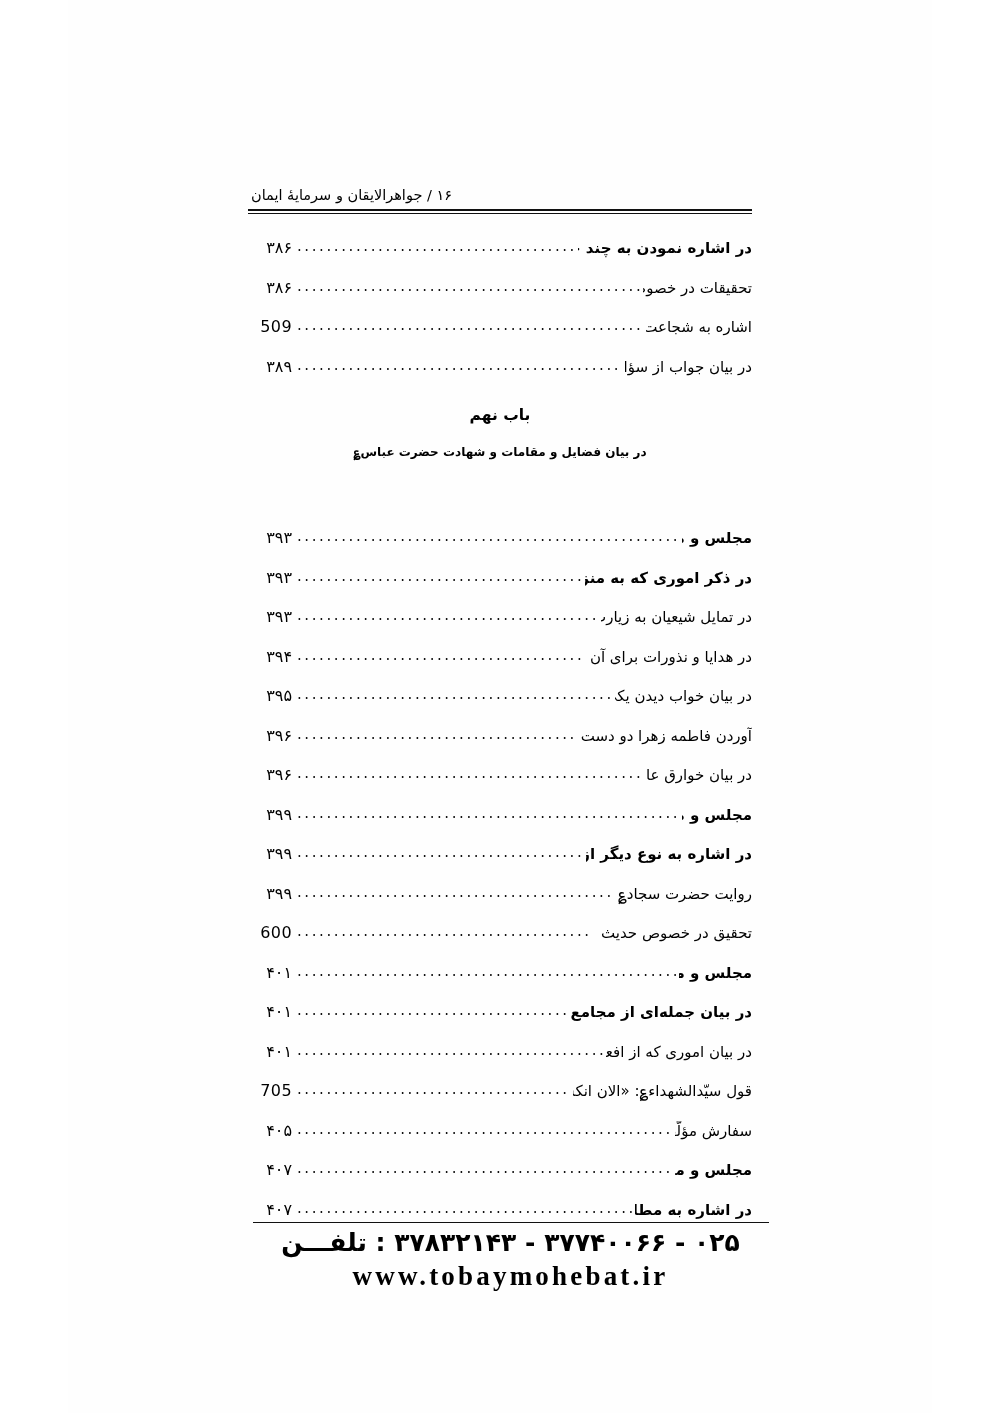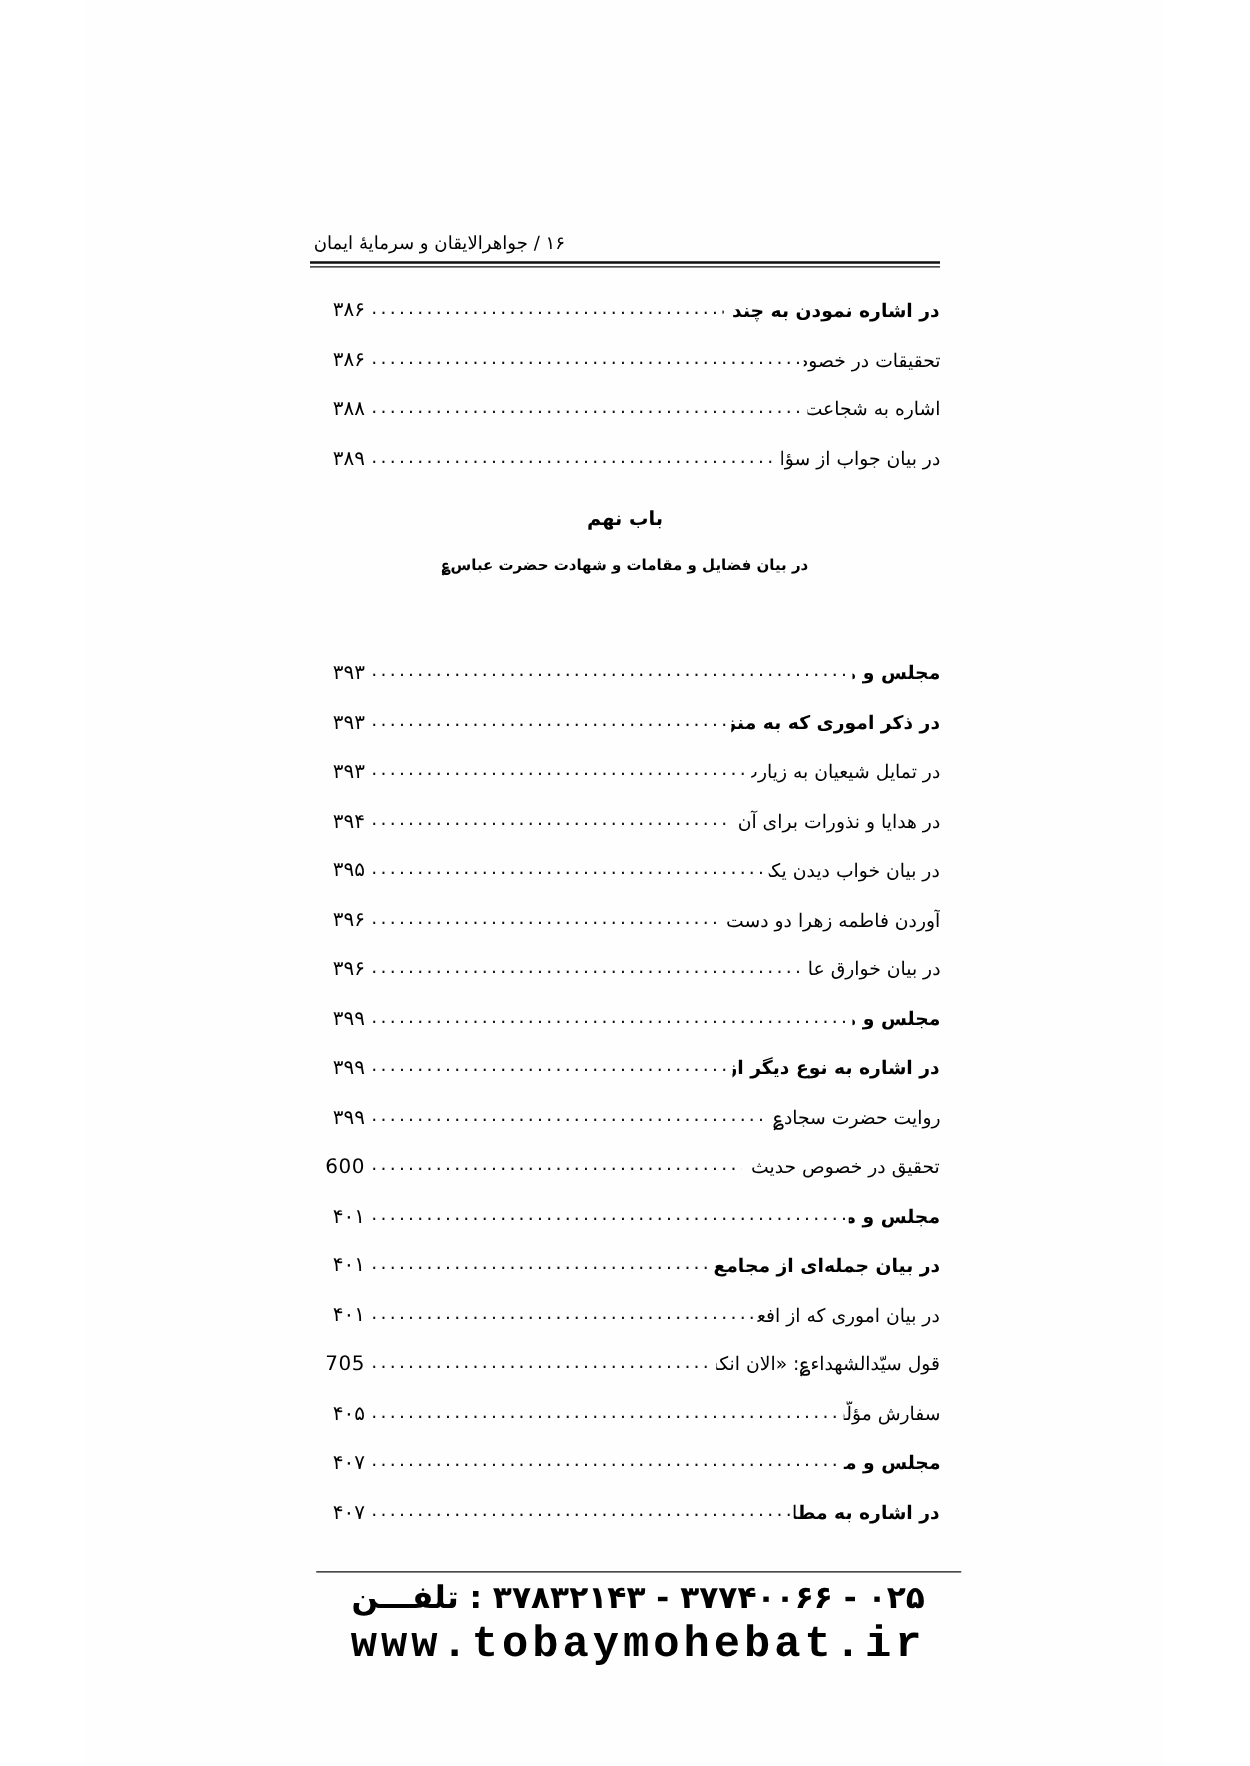--- a/index.html
+++ b/index.html
@@ -132,21 +132,21 @@
     line-height: 1.4;
     direction: rtl;
     unicode-bidi: plaintext;
   }
 
   
   .footer {
     position: absolute;
     left: 0;
     right: 0;
-    top: 1257px;
+    top: 1222px;
     text-align: center;
     margin-left: 21px;
   }
 
   .footer-rule {
     width: 516px;
     margin: 0 auto 4px auto;
     border-top: 1.6px solid #111;
   }
 
@@ -155,26 +155,26 @@
     font-weight: bold;
     letter-spacing: 1px;
     direction: rtl;
     unicode-bidi: plaintext;
     line-height: 1.25;
     white-space: nowrap;
   }
 
   .footer-site {
     margin-top: 2px;
-    font-size: 35px;
+    font-size: 27px;
     font-weight: bold;
     letter-spacing: 3.2px;
     direction: ltr;
     unicode-bidi: plaintext;
-    font-family: Liberation Mono, monospace;
+    font-family: Liberation Serif, serif;
     line-height: 1.2;
     white-space: nowrap;
   }
 </style>
 </head>
 <body>
 
 <div class="page">
 
   <div class="header-block">
@@ -192,21 +192,21 @@
 
     <div class="toc-entry">
       <span class="toc-title">تحقیقات در خصوص سنّ جناب قاسم؏</span>
       <span class="toc-leader">......................................................................................................</span>
       <span class="toc-page">۳۸۶</span>
     </div>
 
     <div class="toc-entry">
       <span class="toc-title">اشاره به شجاعت امام حسن مجتبی؏</span>
       <span class="toc-leader">......................................................................................................</span>
-      <span class="toc-page">۳۸۸</span>
+      <span class="toc-page">509</span>
     </div>
 
     <div class="toc-entry">
       <span class="toc-title">در بیان جواب از سؤال و اشکال در سنّ حضرت</span>
       <span class="toc-leader">......................................................................................................</span>
       <span class="toc-page">۳۸۹</span>
     </div>
 
   </div>
 

